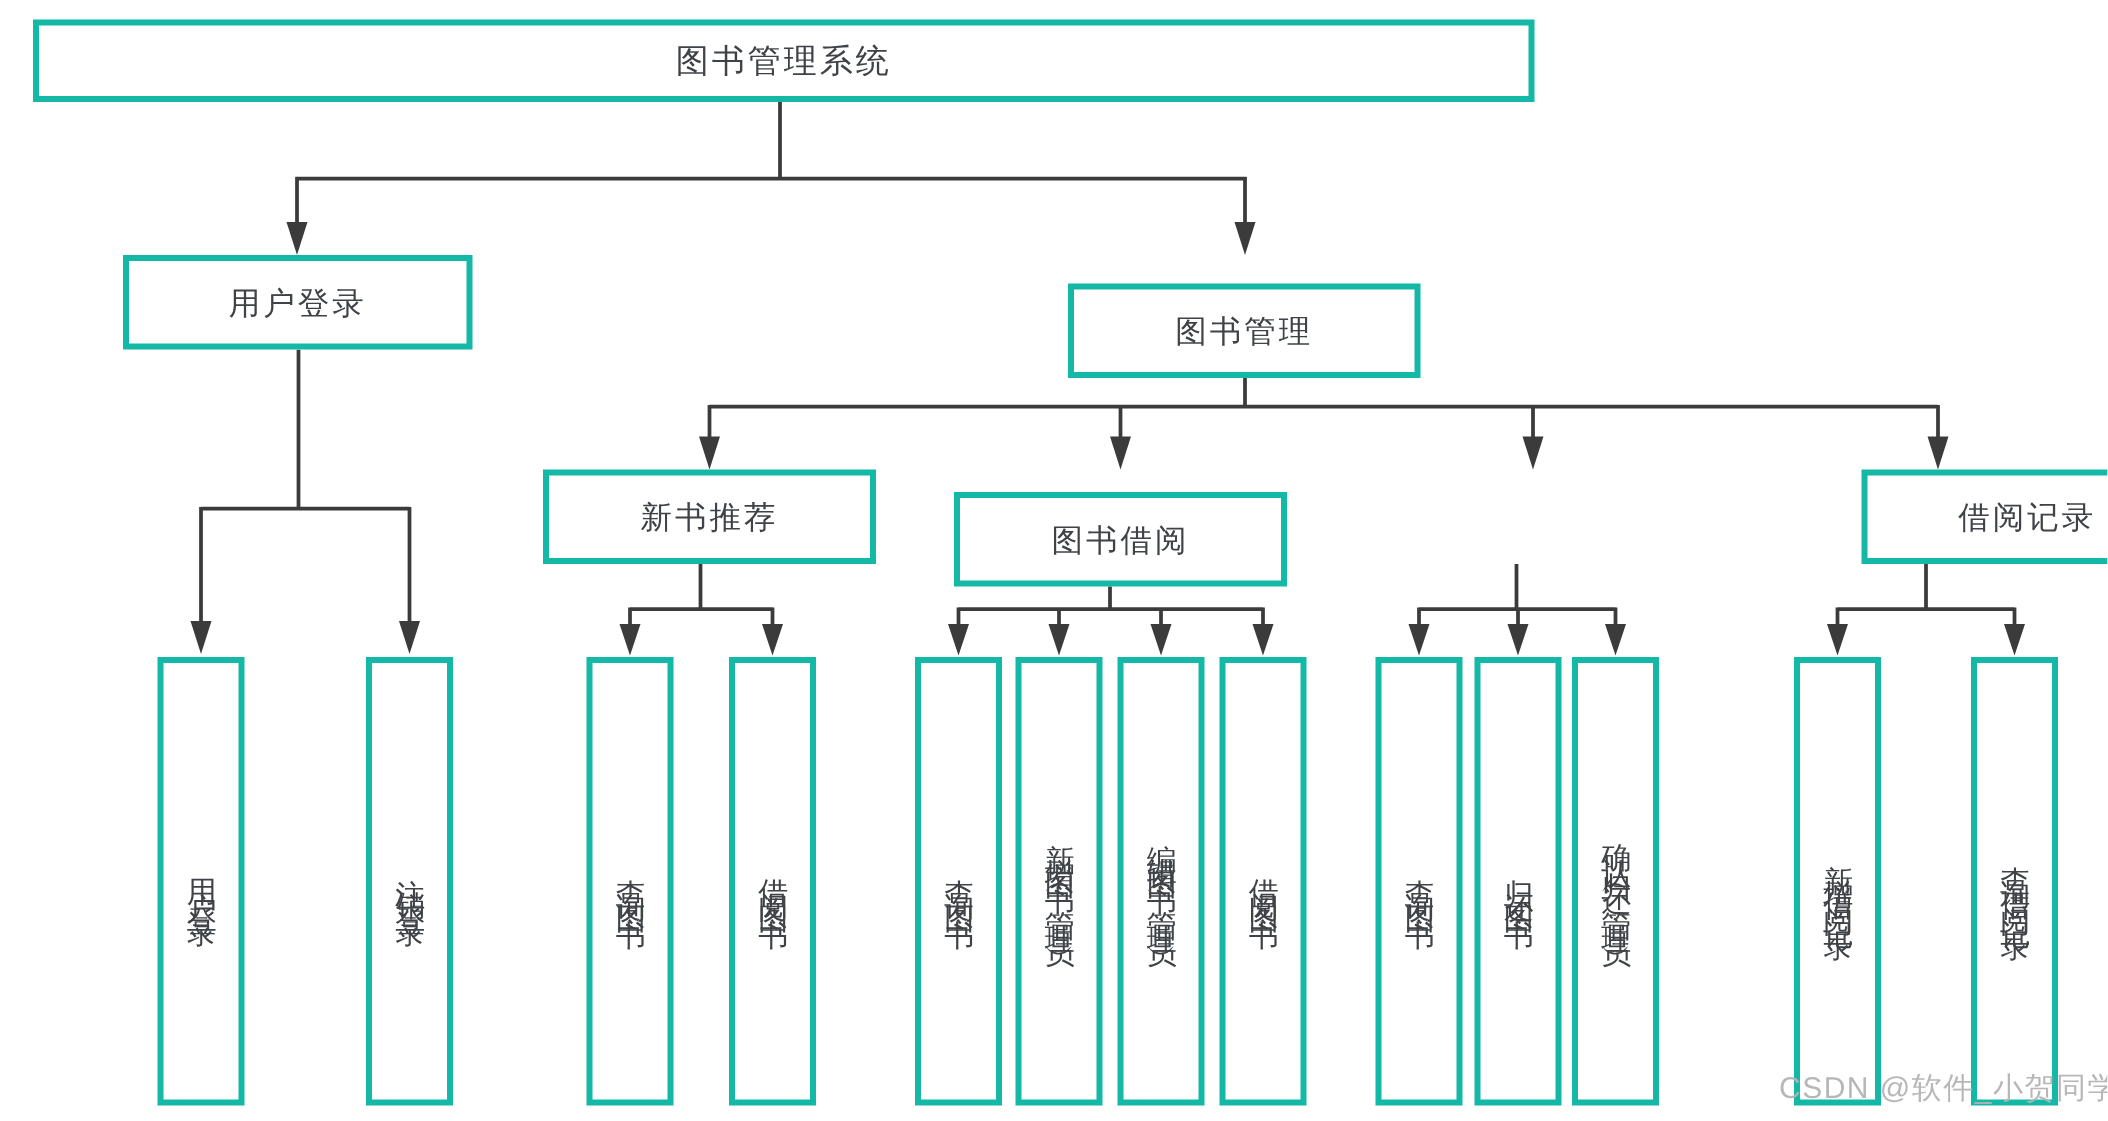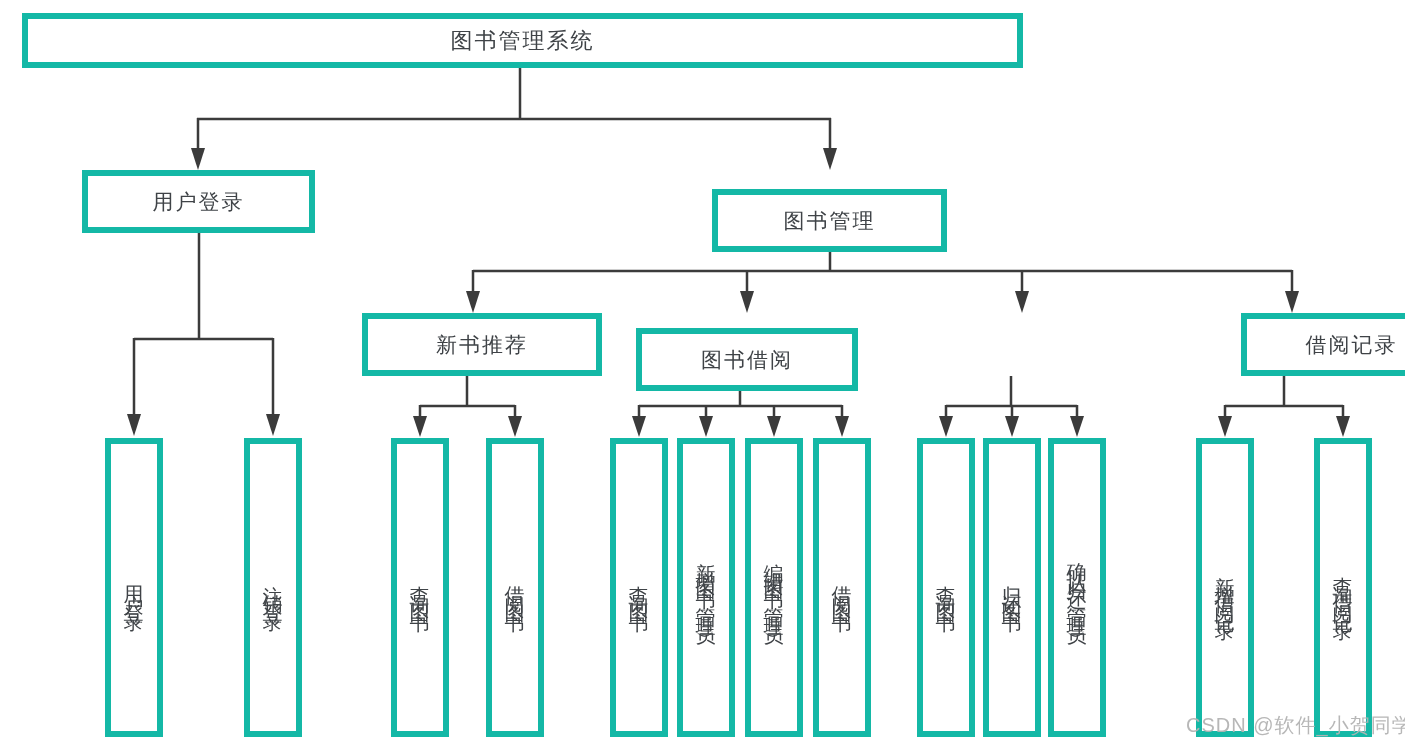--- a/index.html
+++ b/index.html
@@ -3,21 +3,21 @@
 <meta charset="utf-8">
 <style>
   html,body { margin:0; padding:0; background:#ffffff; }
   .stage {
     position:relative; width:1405px; height:747px; background:#ffffff;
     font-family:"Liberation Sans", sans-serif; overflow:hidden;
   }
   .wires { position:absolute; left:0; top:0; }
   .node {
     position:absolute; box-sizing:border-box; background:#ffffff;
-    border:6px solid #14b8a6; color:#3f4347;
+    border:4px solid #14b8a6; color:#3f4347;
     display:flex; align-items:center; justify-content:center;
     text-align:center;
   }
   .node-h { font-size:21px; letter-spacing:2px; }
   .node-root { font-size:22px; }
   .node-v {
     writing-mode:vertical-rl; text-orientation:mixed;
     font-size:20px; letter-spacing:9px; line-height:1;
     padding:14px 0; justify-content:center;
   }
@@ -79,21 +79,21 @@
       <polygon points="1218,416 1232,416 1225,437" fill="#3b3b3b" stroke="none"></polygon>
       <polygon points="1336,416 1350,416 1343,437" fill="#3b3b3b" stroke="none"></polygon>
     </g>
   </svg>
 
   <div class="node node-h node-root" style="left:22px; top:13px; width:1001px; height:55px;">图书管理系统</div>
 
   <div class="node node-h" style="left:82px; top:170px; width:233px; height:63px;">用户登录</div>
   <div class="node node-h" style="left:712px; top:169px; width:235px; height:63px;margin-top:20px;">图书管理</div>
 
-  <div class="node node-h" style="left:362px; top:313px; width:240px; height:63px;font-family:Liberation Serif, serif;">新书推荐</div>
+  <div class="node node-h" style="left:362px; top:313px; width:222px; height:63px;font-family:Liberation Serif, serif;">新书推荐</div>
   <div class="node node-h" style="left:636px; top:313px; width:222px; height:63px;margin-top:15px;">图书借阅</div>
   <div class="node node-h" style="left:1241px; top:313px; width:221px; height:63px;">借阅记录</div>
 
   <div class="node node-v" style="left:105px; top:438px; width:58px; height:299px;">用户登录</div>
   <div class="node node-v" style="left:244px; top:438px; width:58px; height:299px;">注销登录</div>
 
   <div class="node node-v" style="left:391px; top:438px; width:58px; height:299px;">查询图书</div>
   <div class="node node-v" style="left:486px; top:438px; width:58px; height:299px;">借阅图书</div>
 
   <div class="node node-v" style="left:610px; top:438px; width:58px; height:299px;">查询图书</div>

